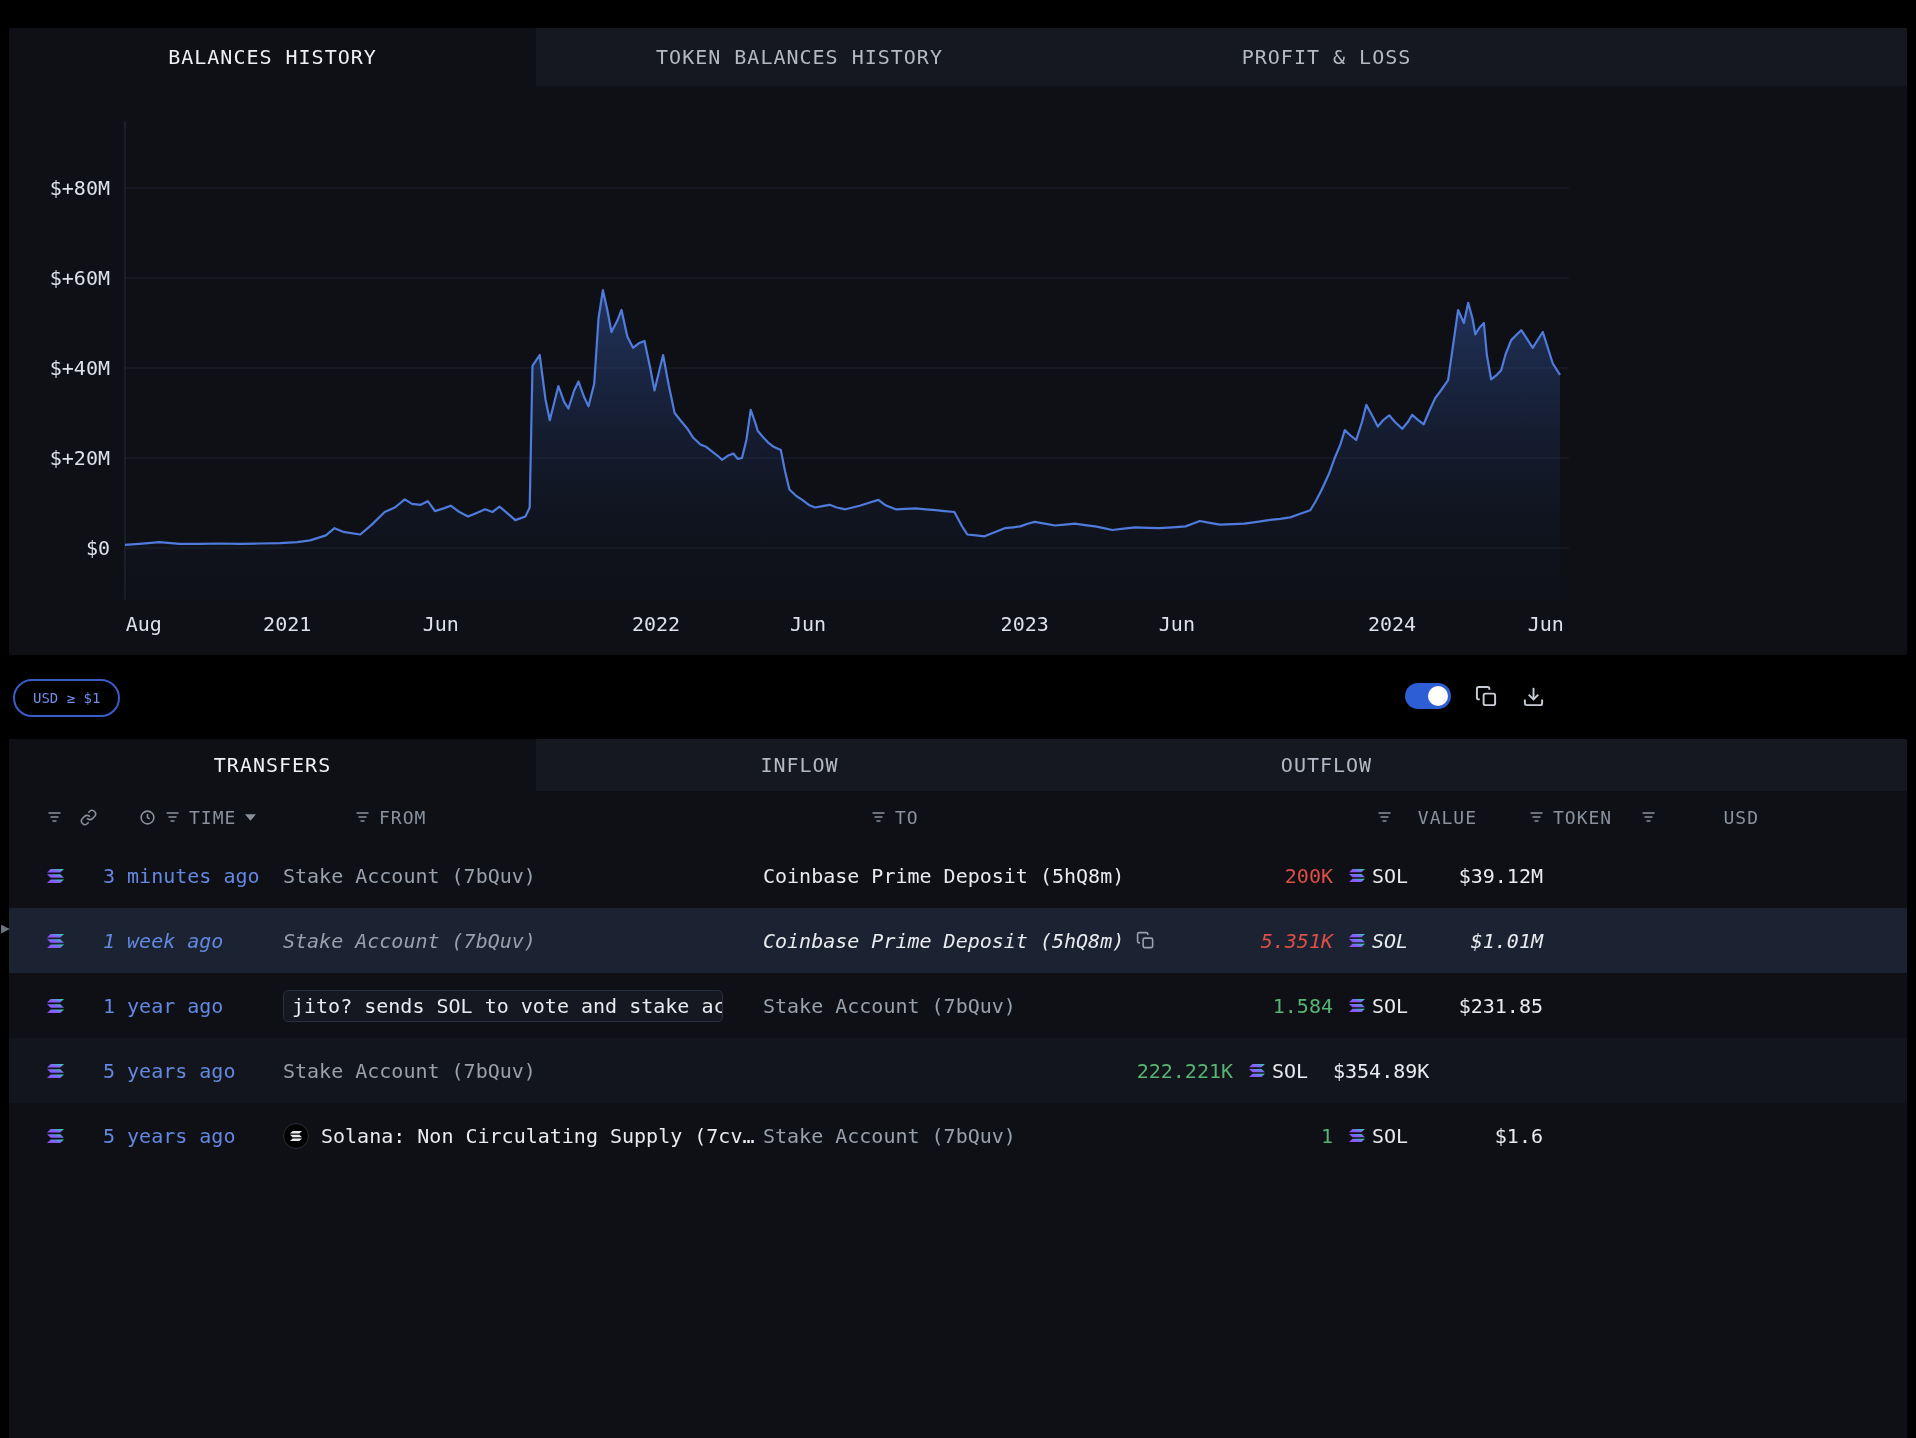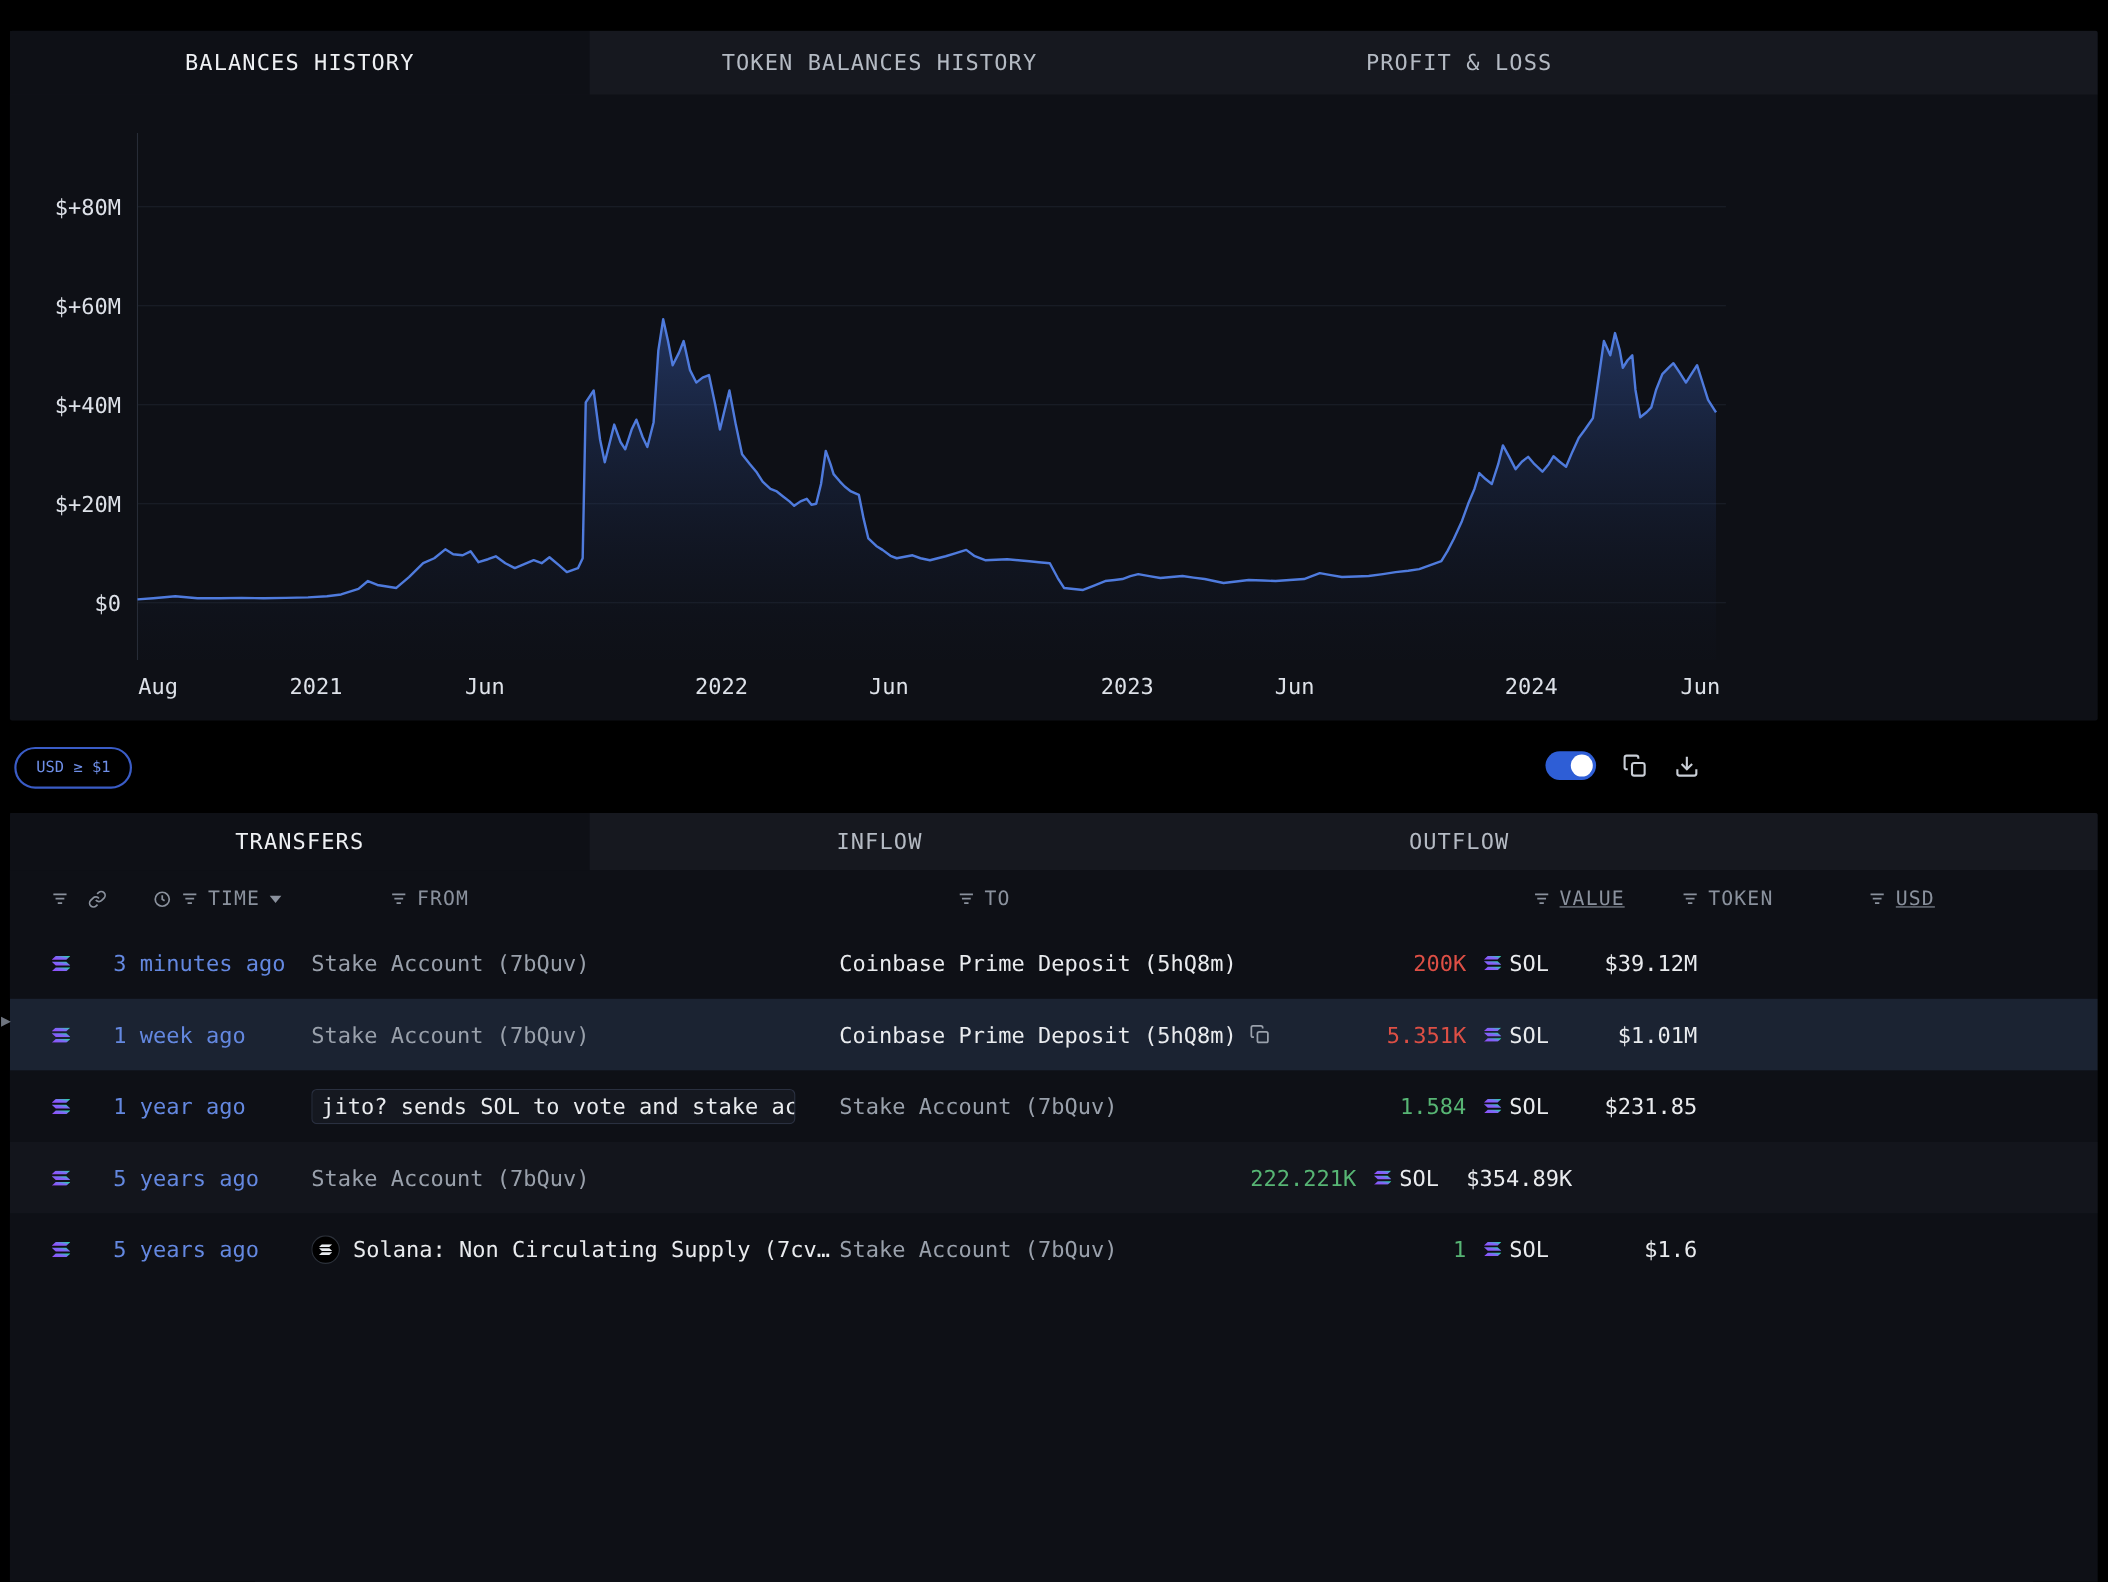--- a/index.html
+++ b/index.html
@@ -36,27 +36,27 @@
   .transfers-panel { margin-top:18px; height:710px; }
   .t-tabbar { height:52px; }
 
   .thead, .trow {
     display:grid;
     grid-template-columns:56px 180px 480px 470px 100px 92px 118px auto;
     padding-left:38px; align-items:center;
   }
   .thead { height:52px; color:#8a919d; font-size:18px; letter-spacing:1px;gap:36px; }
   .hcell { display:flex; align-items:center; gap:9px; white-space:nowrap; }
-  .hcell.right { justify-content:flex-end;text-decoration:underline; }
+  .hcell.right { justify-content:space-between; }
   .hcell.lead { gap:18px; }
   .hicon { color:#8a919d; flex:none; }
 
   .trow { height:65px; font-size:20px; }
   .trow.alt { background:#13151c; }
-  .trow.selected { background:#1b2332; }
+  .trow.selected { background:#1b2332;font-style:italic; }
   .icon-cell { display:flex; align-items:center; }
   .cell-time { color:#6488e0; white-space:nowrap; }
   .cell-from, .cell-to { display:flex; align-items:center; gap:12px; overflow:hidden; white-space:nowrap; padding-right:22px; }
   .muted { color:#99a0ab; }
   .bright { color:#e9ebee; }
   .fromtag {
     background:#151820; border:1px solid #2a3040; border-radius:5px;
     padding:3px 8px; color:#e9ebee; white-space:nowrap; overflow:hidden; max-width:440px;
   }
   .cell-value { text-align:right; white-space:nowrap; }

